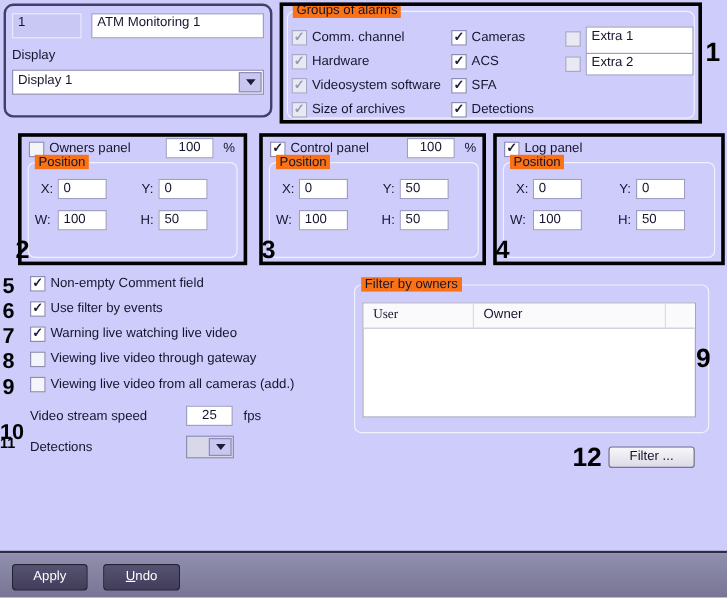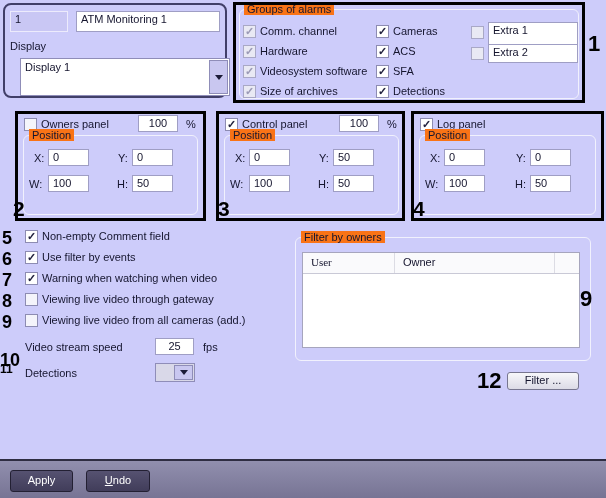--- a/index.html
+++ b/index.html
@@ -63,21 +63,21 @@
 </style>
 </head>
 <body>
 
 <div class="screen">
 
   <div class="gbox dark" style="left:3px;top:3px;width:224px;height:95px;"></div>
   <div class="fld dim" style="left:10px;top:11px;width:58px;height:21px;">1</div>
   <div class="fld" style="left:76px;top:11px;width:144px;height:21px;">ATM Monitoring 1</div>
   <div class="lbl" style="left:10px;top:40px;">Display</div>
-  <div class="combo" style="left:20px;top:58px;width:210px;height:38px;">
+  <div class="combo" style="left:10px;top:58px;width:210px;height:21px;">
     <span class="ctext">Display 1</span>
     <span class="abtn">
         <span class="tri"></span>
       </span>
   </div>
 
   <div class="gbox" style="left:239px;top:9px;width:340px;height:90px;"></div>
   <div class="glabel" style="left:244px;top:3px;">Groups of alarms</div>
 
   <div class="cb dis on" style="left:243px;top:25px;">
@@ -196,21 +196,21 @@
   <div class="num" style="left:2px;top:250px;font-size:18px;">6</div>
   <div class="cb on" style="left:25px;top:251px;">
       <span class="mark">✓</span>
     </div>
   <div class="lbl" style="left:42px;top:251px;">Use filter by events</div>
 
   <div class="num" style="left:2px;top:271px;font-size:18px;">7</div>
   <div class="cb on" style="left:25px;top:272px;">
       <span class="mark">✓</span>
     </div>
-  <div class="lbl" style="left:42px;top:272px;">Warning when watching when video</div>
+  <div class="lbl" style="left:42px;top:272px;">Warning live watching live video</div>
 
   <div class="num" style="left:2px;top:292px;font-size:18px;">8</div>
   <div class="cb" style="left:25px;top:293px;">
       <span class="mark">✓</span>
     </div>
   <div class="lbl" style="left:42px;top:293px;">Viewing live video through gateway</div>
 
   <div class="num" style="left:2px;top:313px;font-size:18px;">9</div>
   <div class="cb" style="left:25px;top:314px;">
       <span class="mark">✓</span>

